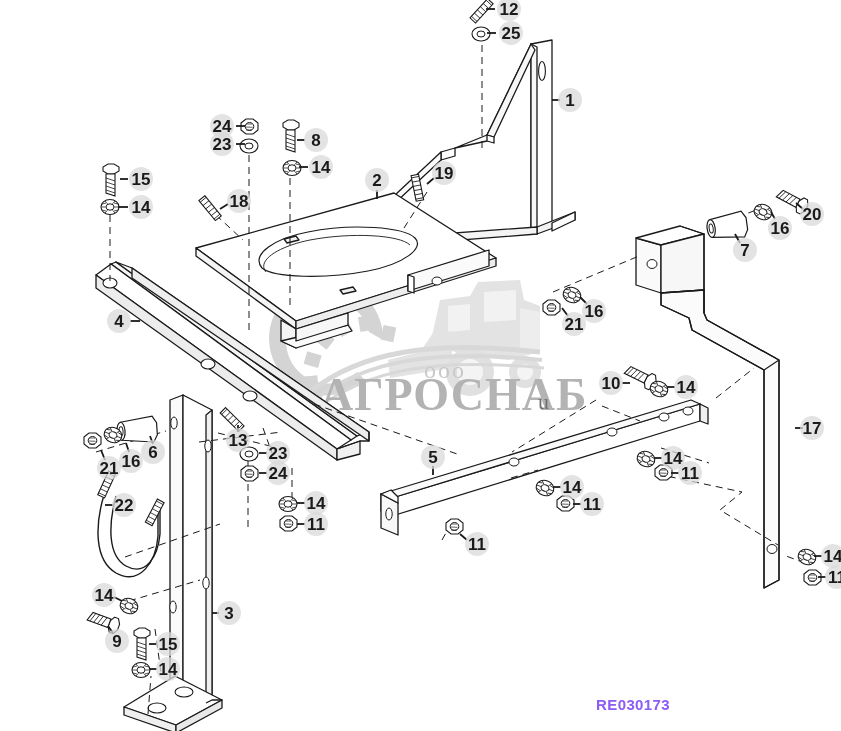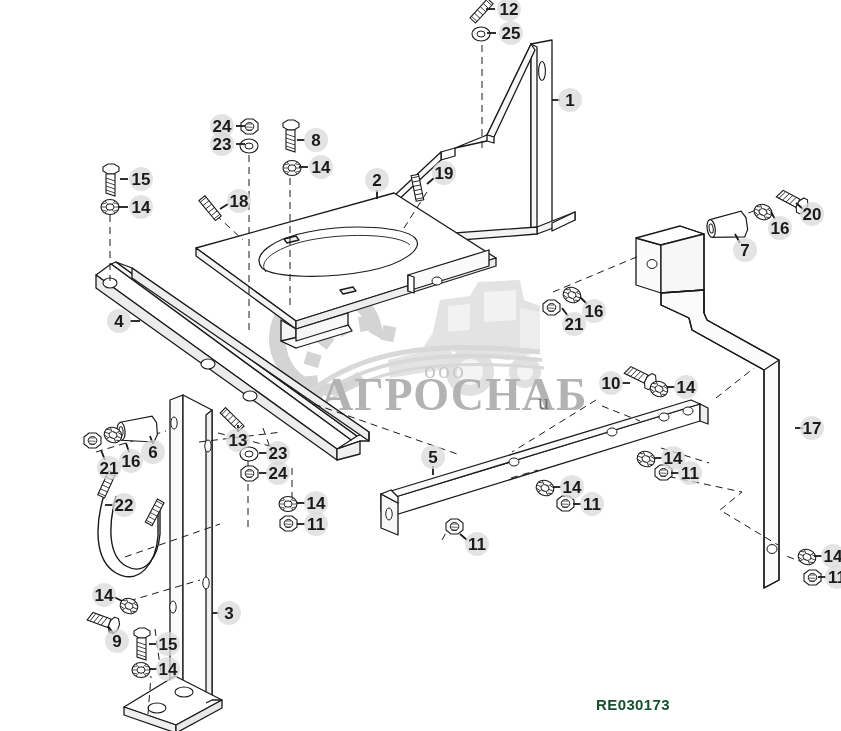--- a/index.html
+++ b/index.html
@@ -24,21 +24,21 @@
     width: 841px;
     height: 731px;
   }
   #partnum {
     position: absolute;
     left: 596px;
     top: 696px;
     font-size: 15px;
     font-weight: bold;
     letter-spacing: 0.4px;
-    color: #14532d;
+    color: #8b5cf6;
     white-space: nowrap;
   }
 </style>
 </head>
 <body>
 
 <div id="sheet">
 
   <svg id="art" viewBox="0 0 841 731">
     <defs>

